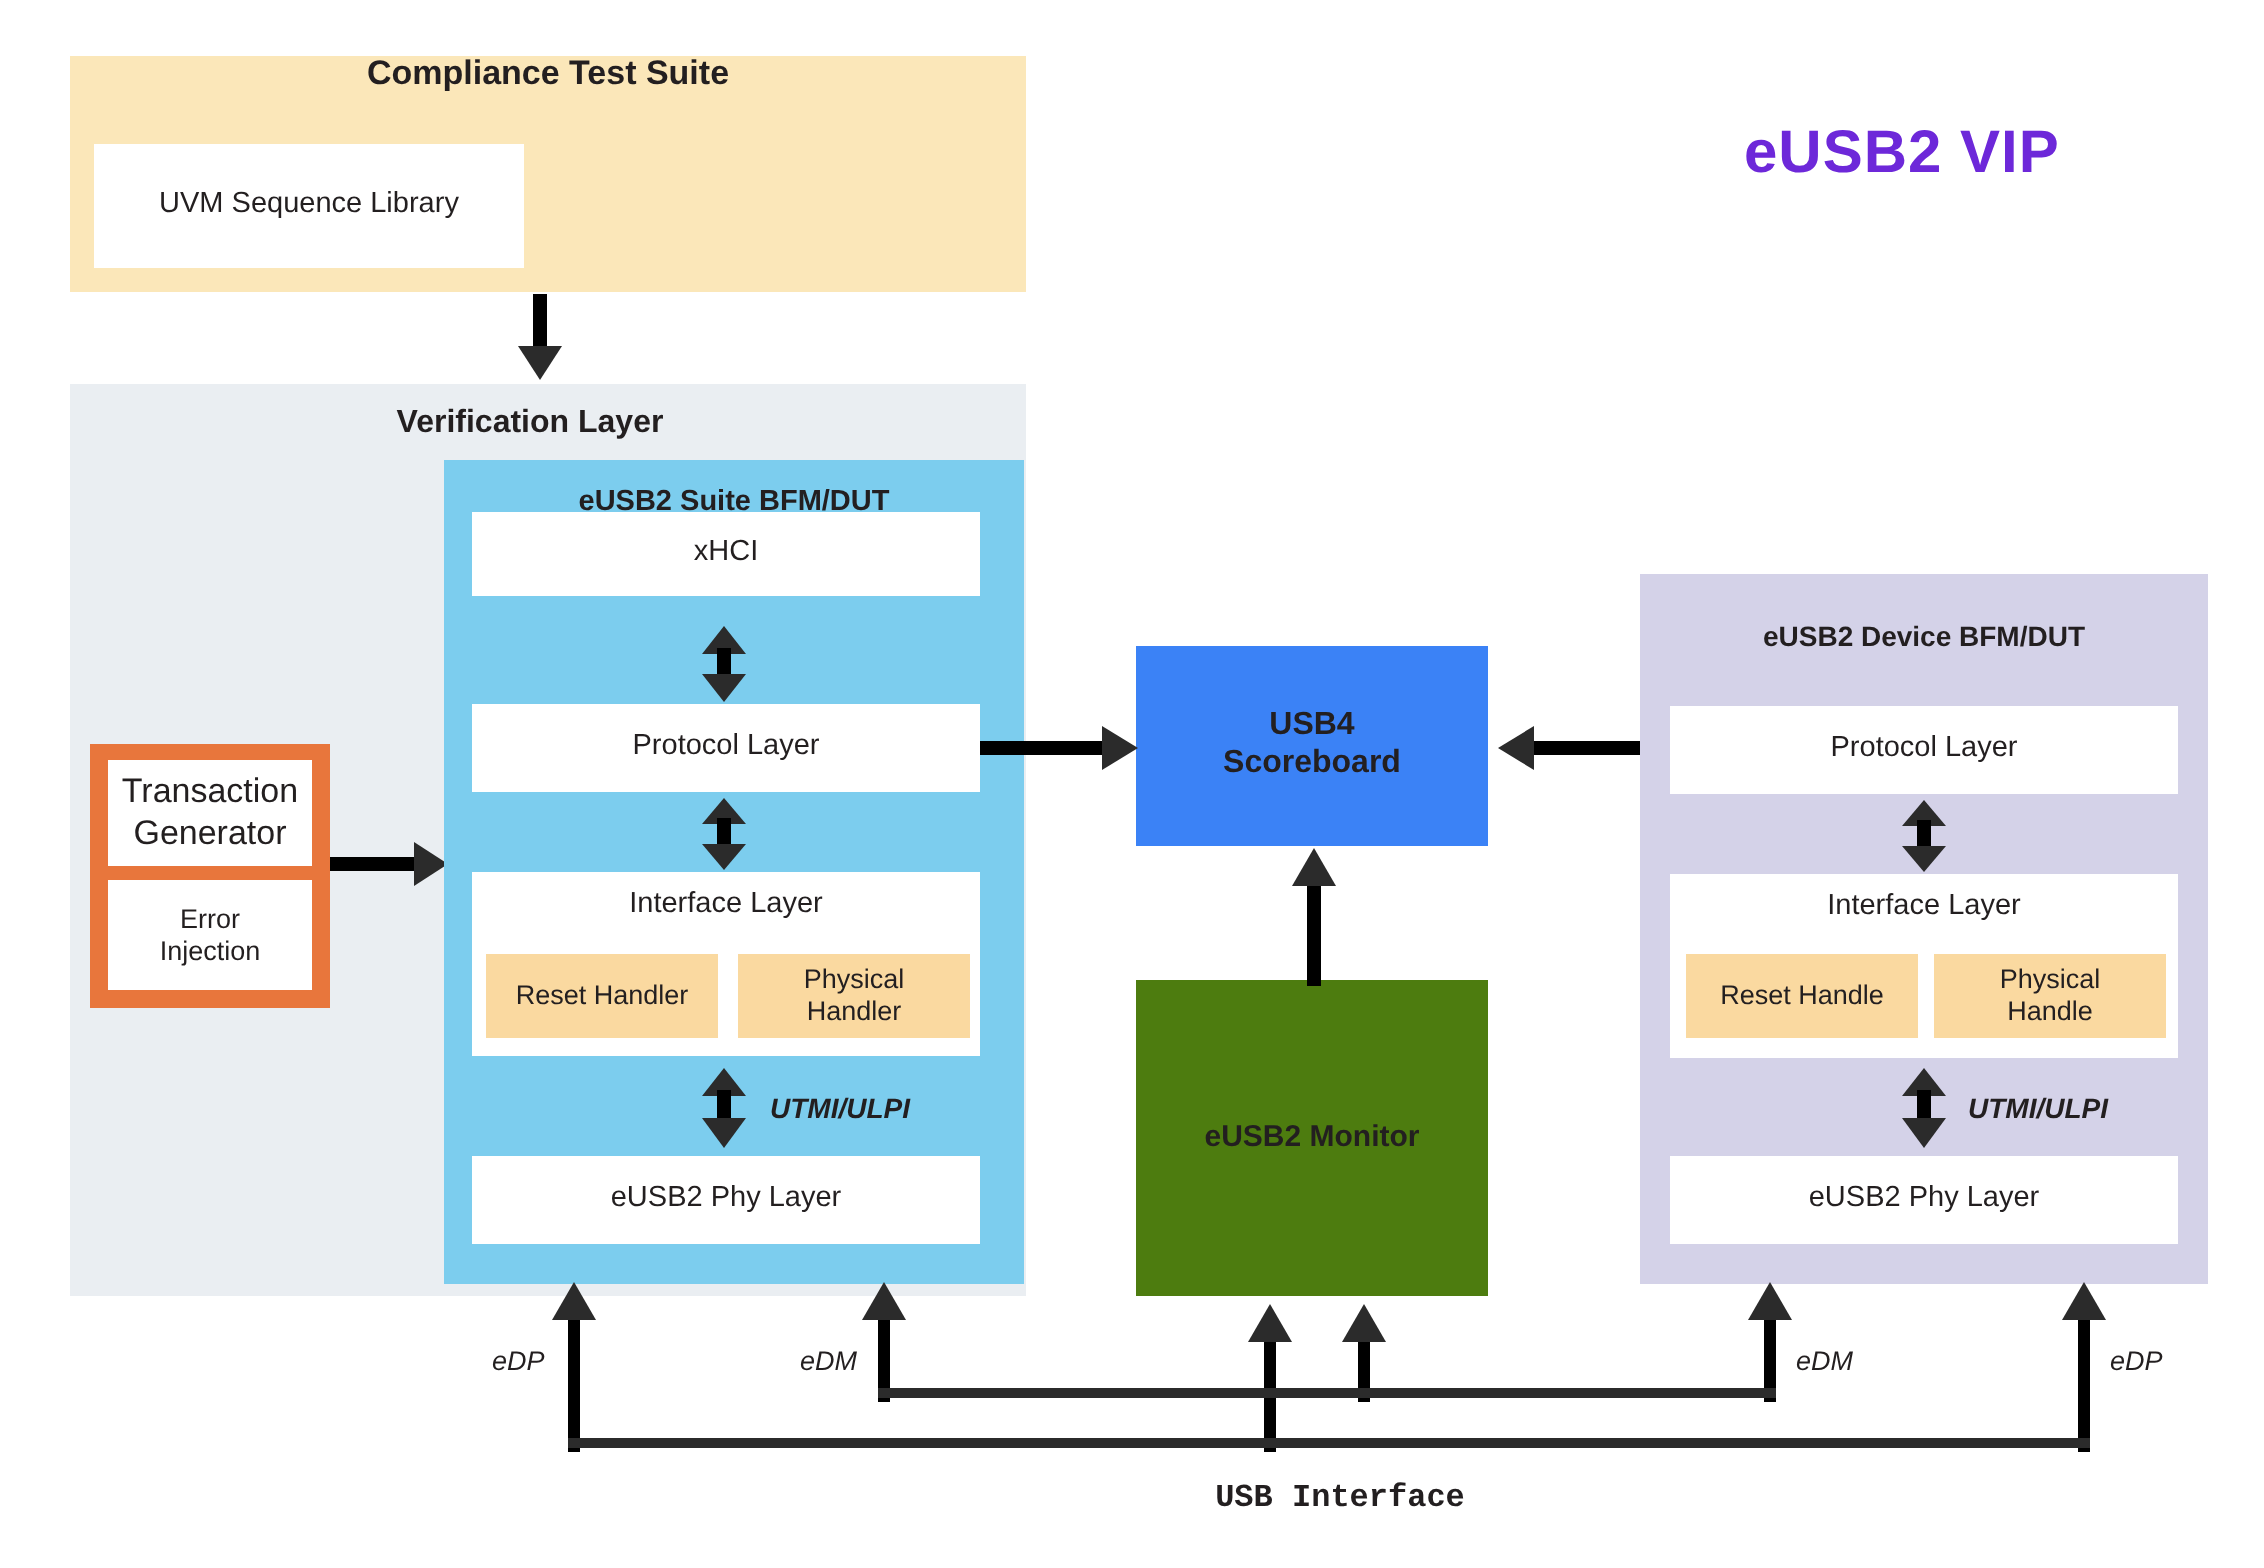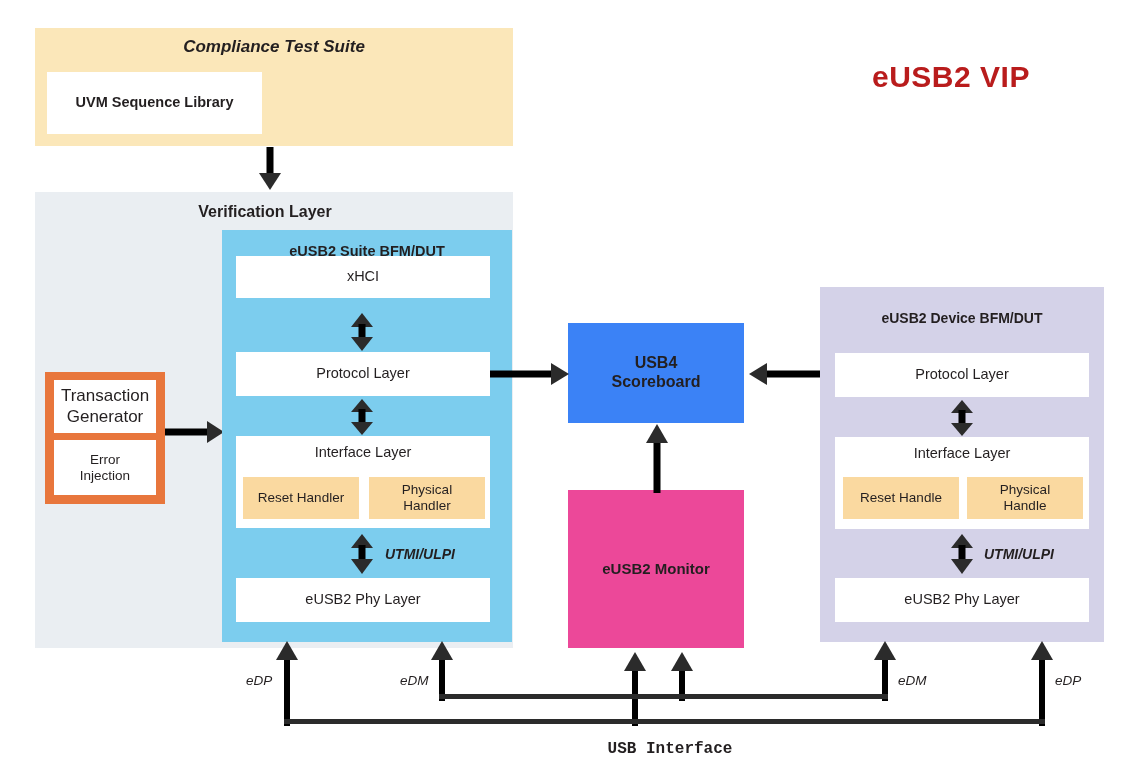--- a/index.html
+++ b/index.html
@@ -44,53 +44,53 @@
   .panel-device {
     background: #d4d2e8;
   }
   .box-white {
     background: #ffffff;
   }
   .box-scoreboard {
     background: #3b82f6;
   }
   .box-monitor {
-    background: #ec4899;
+    background: #4d7c0f;
   }
   .box-handler {
     background: #fad9a0;
   }
   .box-txgen {
     background: #e8763c;
   }
 
   
   .line { background: #2b2b2b; }
   svg.arrow { position: absolute; overflow: visible; }
   svg.arrow path, svg.arrow polygon { fill: #2b2b2b; }
 
   .title-main {
     font-size: 30px;
     font-weight: bold;
     letter-spacing: 0.5px;
-    color: #b91c1c;
+    color: #6d28d9;
   }
 </style>
 </head>
 <body>
 
 <div id="canvas">
 
   <div class="abs title-main" style="left:872px; top:60px; width:240px; height:40px;">eUSB2  VIP</div>
 
   <div class="abs panel-compliance" style="left:35px; top:28px; width:478px; height:118px;"></div>
 
-  <div class="abs ctr bold" style="left:35px; top:32px; width:478px; height:30px; font-size:17px;font-style:italic;">Compliance Test Suite</div>
-
-  <div class="abs box-white ctr" style="left:47px; top:72px; width:215px; height:62px; font-size:14.5px;font-weight:bold;">
+  <div class="abs ctr bold" style="left:35px; top:22px; width:478px; height:30px; font-size:17px;">Compliance Test Suite</div>
+
+  <div class="abs box-white ctr" style="left:47px; top:72px; width:215px; height:62px; font-size:14.5px;">
     <span>UVM Sequence Library</span>
   </div>
 
 
   <svg class="arrow" style="left:258px; top:147px;" width="24" height="44" viewBox="0 0 24 44">
     <rect x="8.5" y="0" width="7" height="28"></rect>
     <polygon points="1,26 23,26 12,43"></polygon>
   </svg>
 
   <div class="abs panel-vengine" style="left:35px; top:192px; width:478px; height:456px;"></div>

